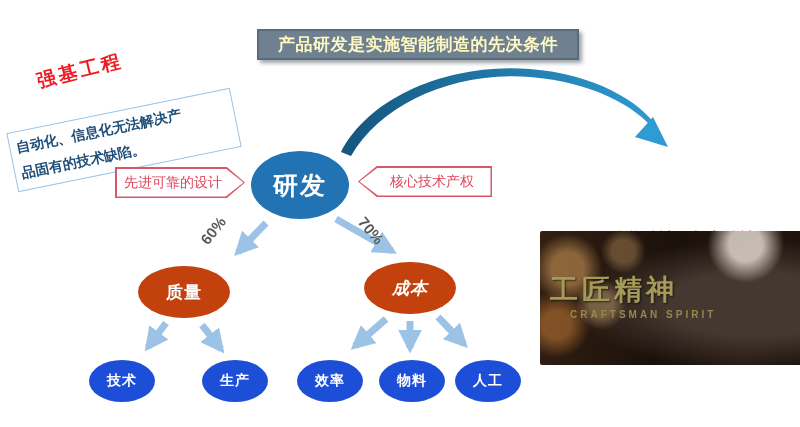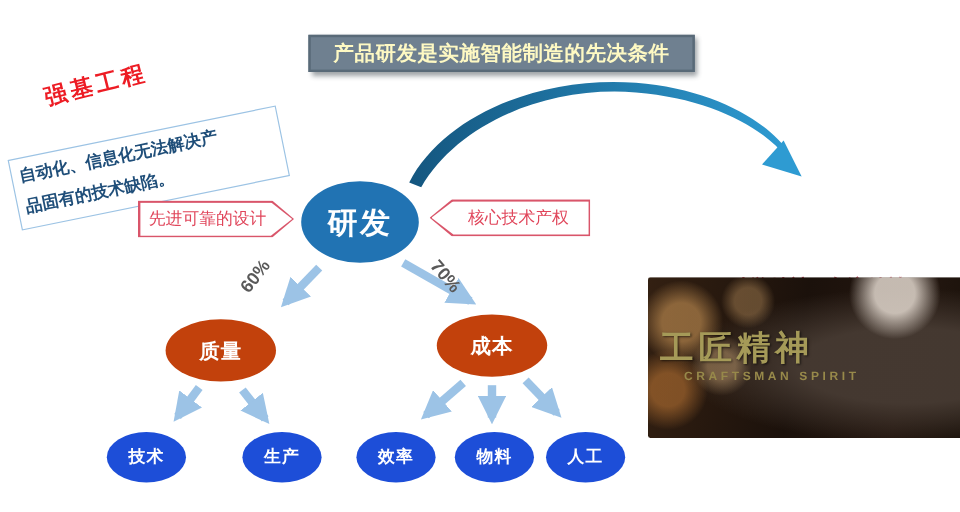--- a/index.html
+++ b/index.html
@@ -19,21 +19,21 @@
         border:1px solid #9cc3e4;background:#fff;transform:rotate(-11.5deg);
         color:#1f4e79;font-weight:bold;font-size:14px;line-height:1.85;
         padding:3px 6px;box-sizing:border-box;font-family:"DejaVu Serif",serif;}
   .note span{display:block;white-space:nowrap;}
 
   .node{position:absolute;border-radius:50%;display:flex;align-items:center;justify-content:center;
         color:#fff;font-weight:bold;}
   .root{left:251px;top:151px;width:98px;height:68px;background:#2173b3;font-size:25px;letter-spacing:2px;}
   .branch{width:92px;height:52px;background:#c2410c;font-size:17px;letter-spacing:1px;}
   .b0{left:138px;top:266px;}
-  .b1{left:364px;top:262px;}
+  .b1{left:364px;top:262px;font-style:italic;}
   .leaf{width:66px;height:42px;background:#1d4ed8;font-size:14px;letter-spacing:1px;top:360px;font-family:Liberation Serif, serif;}
   .l0{left:89px;} .l1{left:202px;} .l2{left:297px;} .l3{left:379px;} .l4{left:455px;}
 
   .pct{position:absolute;color:#595959;font-weight:bold;font-size:15px;}
   .pct60{left:198px;top:222px;transform:rotate(-52deg);}
   .pct70{left:356px;top:222px;transform:rotate(50deg);}
 
   .tag{position:absolute;height:31px;}
   .tag-left{left:115px;top:167px;width:130px;}
   .tag-right{left:358px;top:166px;width:134px;}

